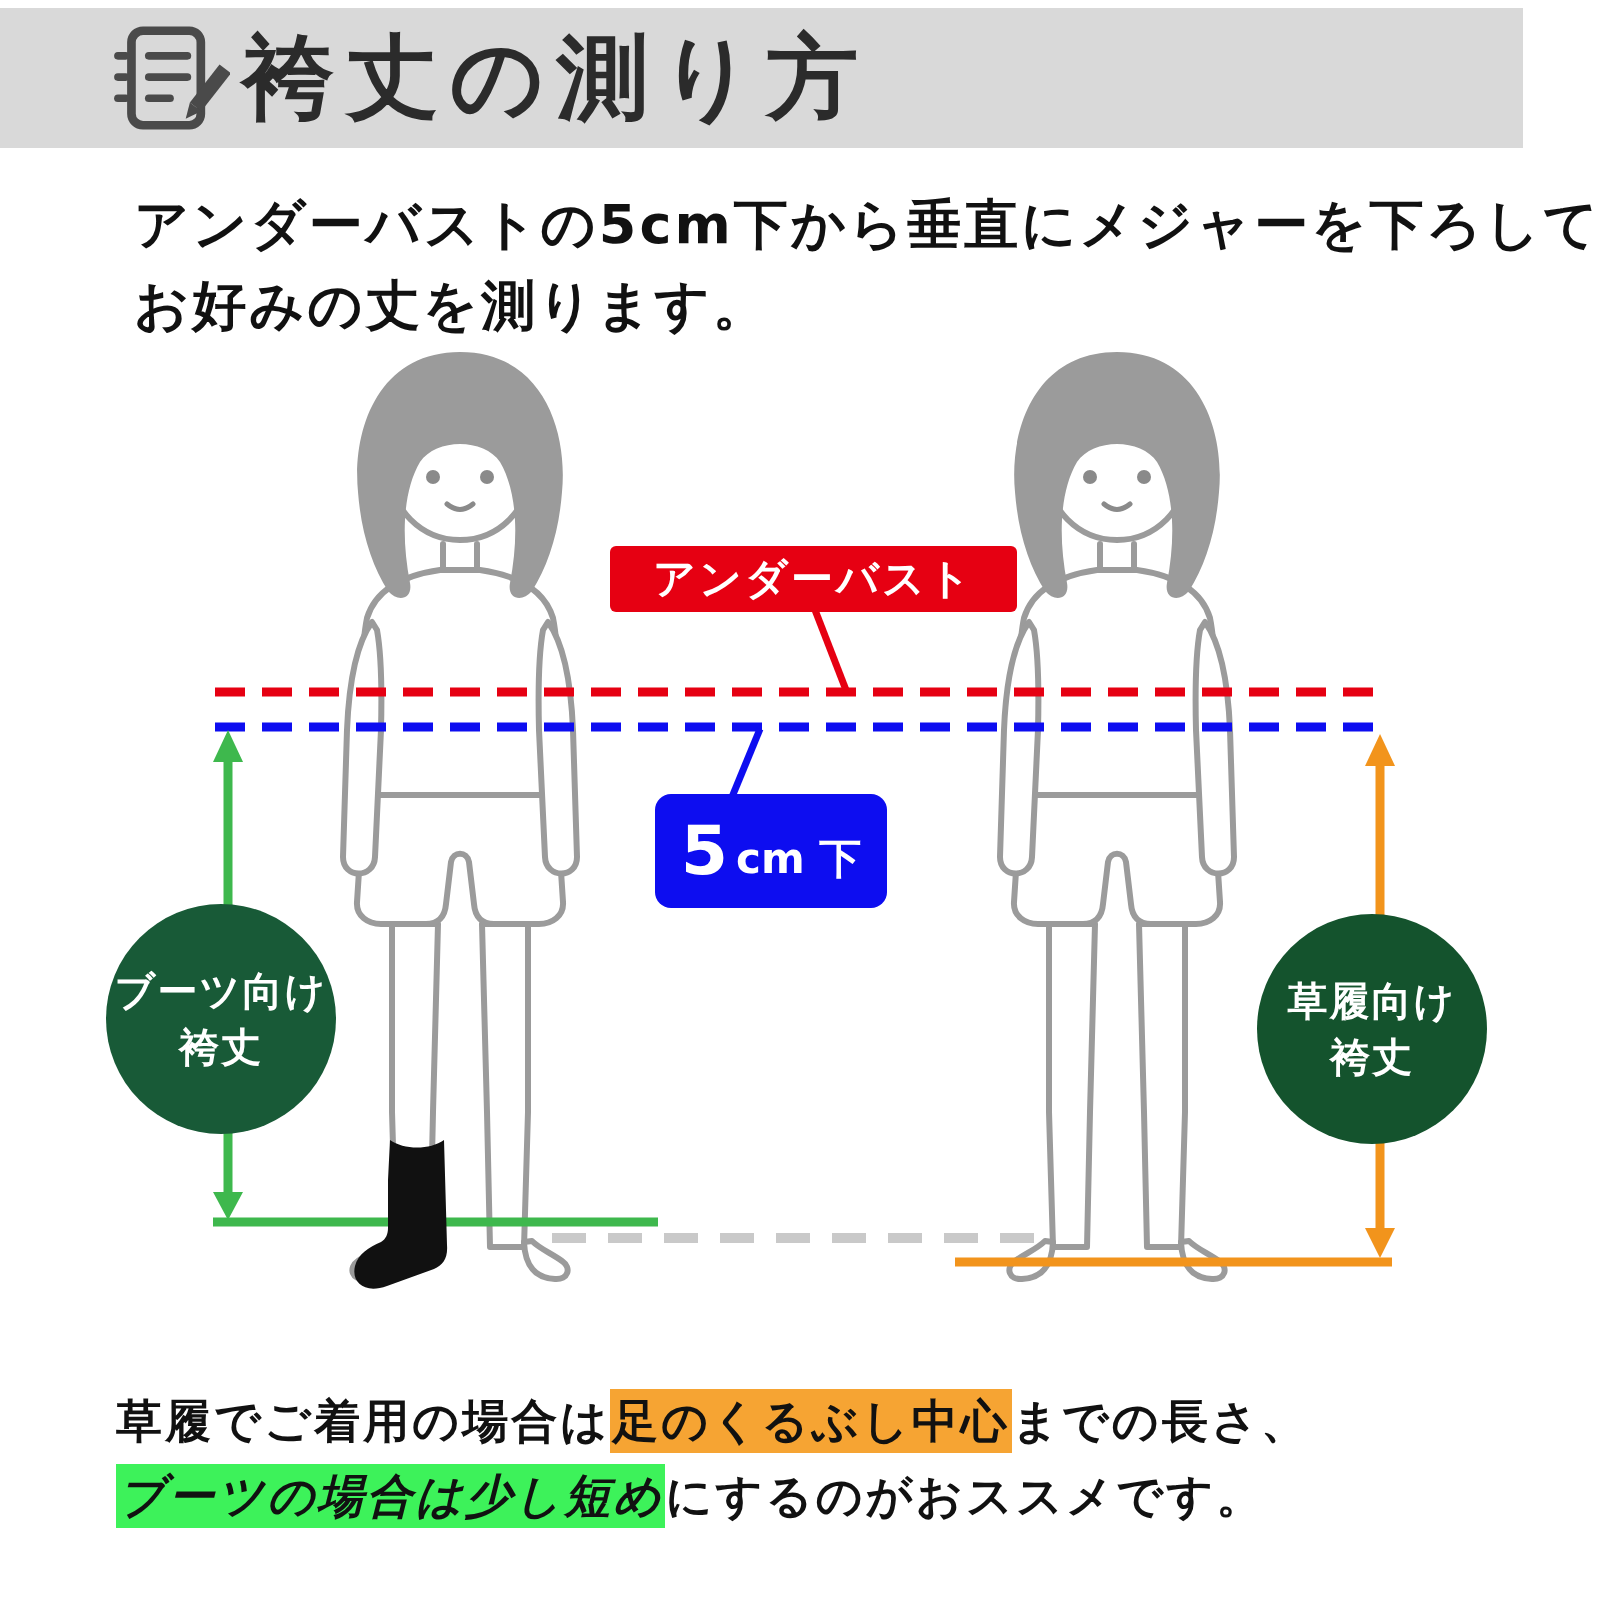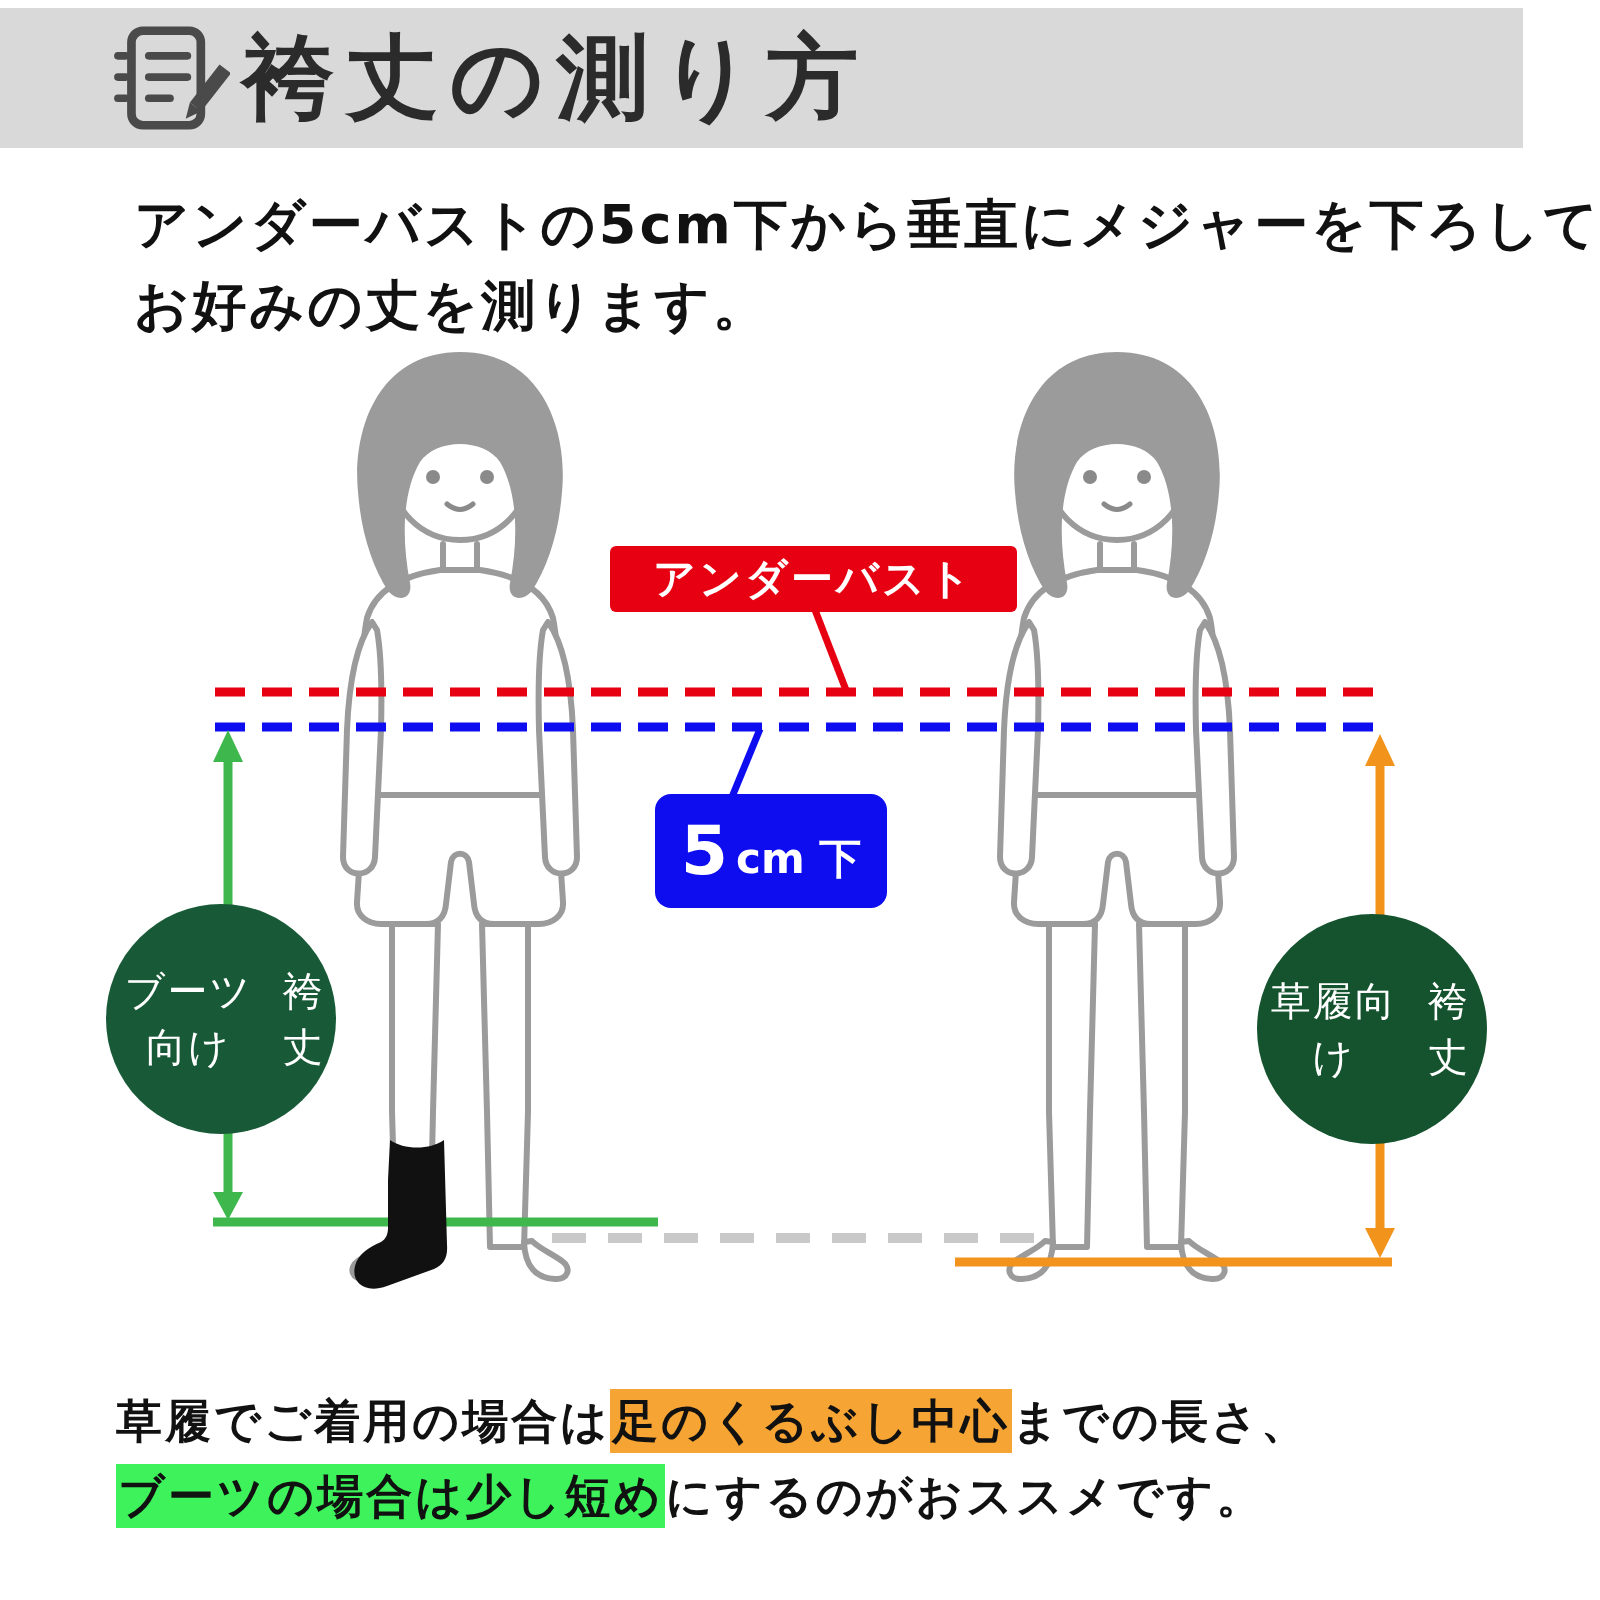--- a/index.html
+++ b/index.html
@@ -37,33 +37,33 @@
   .label-blue {
     position:absolute; left:655px; top:794px; width:232px; height:114px;
     background:#0d0df0; color:#fff; font-weight:bold;
     border-radius:16px;
     display:flex; align-items:center; justify-content:center; gap:8px;
   }
   .label-blue .num { font-size:68px; line-height:1; }
   .label-blue .unit { font-size:42px; line-height:1; padding-top:16px; }
   .circle {
     position:absolute; width:230px; height:230px; border-radius:50%;
-    color:#fff; font-weight:normal; font-size:40px;
-    display:flex; flex-direction:row; align-items:center; justify-content:center;
+    color:#fff; font-weight:bold; font-size:40px;
+    display:flex; flex-direction:column; align-items:center; justify-content:center;
     line-height:1.4; letter-spacing:2px; text-align:center;
   }
   .circle-green { left:106px; top:904px; background:#185a37; }
   .circle-orange { left:1257px; top:914px; background:#14532d; }
   .footer {
     position:absolute; left:116px; top:1384px;
     font-size:46px; font-weight:bold; line-height:1.62;
     letter-spacing:3px; white-space:nowrap;
   }
   .hl-orange { background:#f6a433; padding:5px 2px; }
-  .hl-green  { background:#3df25a; padding:5px 2px; }
+  .hl-green  { background:#3df25a; padding:5px 2px;font-style:italic; }
 </style>
 </head>
 <body>
 
 <div class="header-bar">
   <svg class="header-icon" viewBox="0 0 120 110">
     <rect x="20" y="6" width="72" height="98" rx="12" fill="none" stroke="#4a4a4a" stroke-width="9"></rect>
     <line x1="38" y1="32" x2="78" y2="32" stroke="#4a4a4a" stroke-width="8" stroke-linecap="round"></line>
     <line x1="38" y1="54" x2="78" y2="54" stroke="#4a4a4a" stroke-width="8" stroke-linecap="round"></line>
     <line x1="38" y1="76" x2="60" y2="76" stroke="#4a4a4a" stroke-width="8" stroke-linecap="round"></line>

